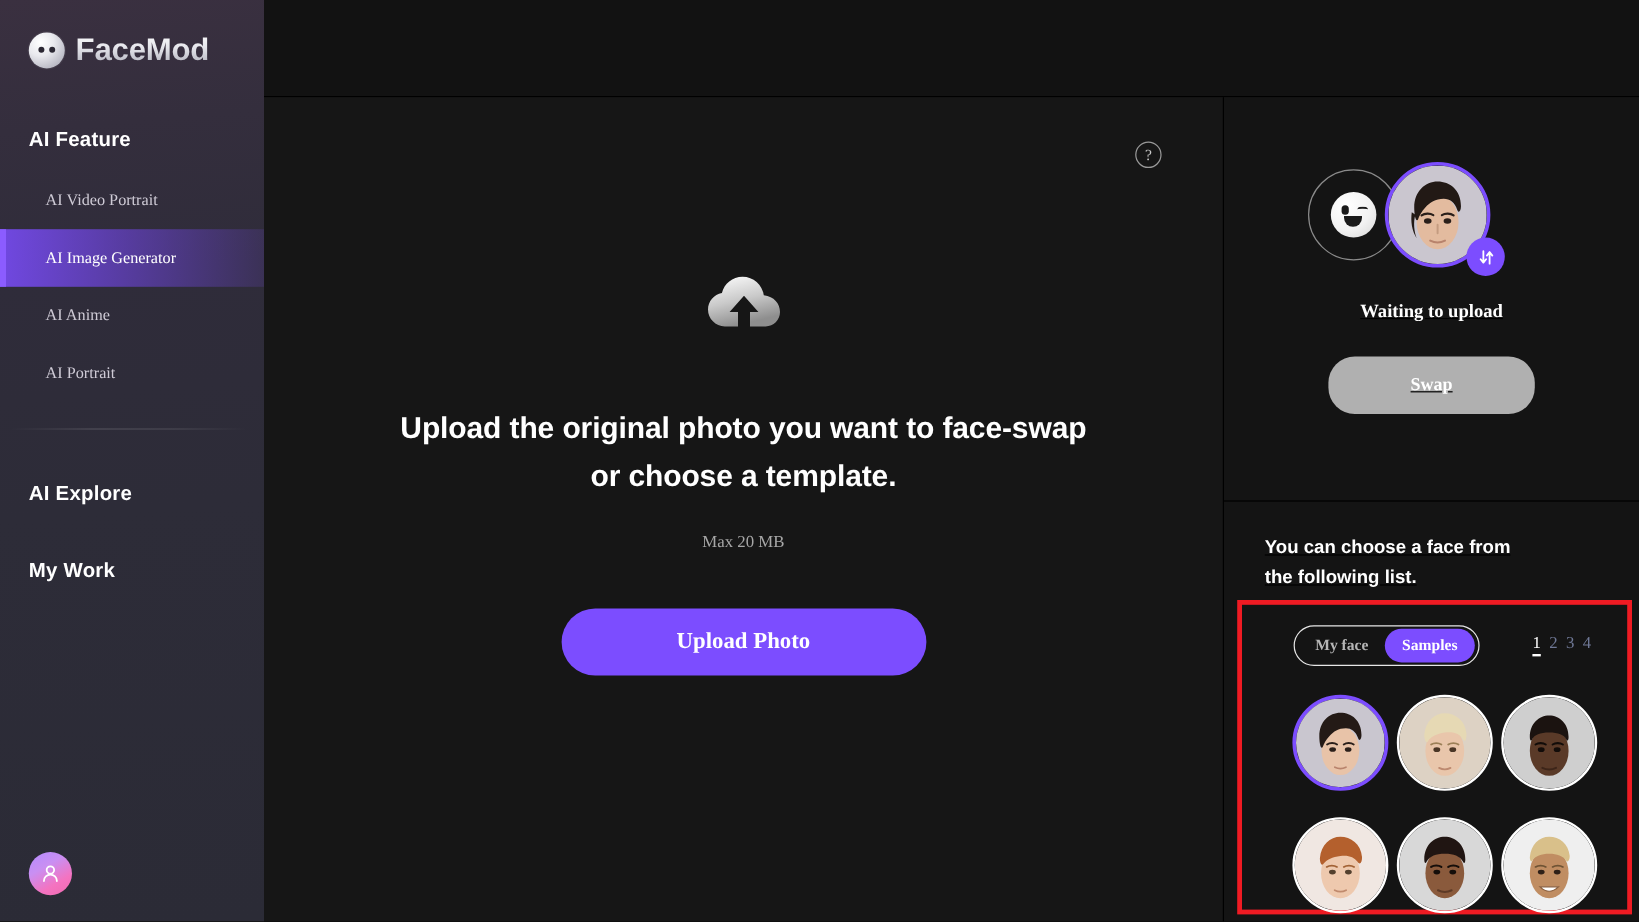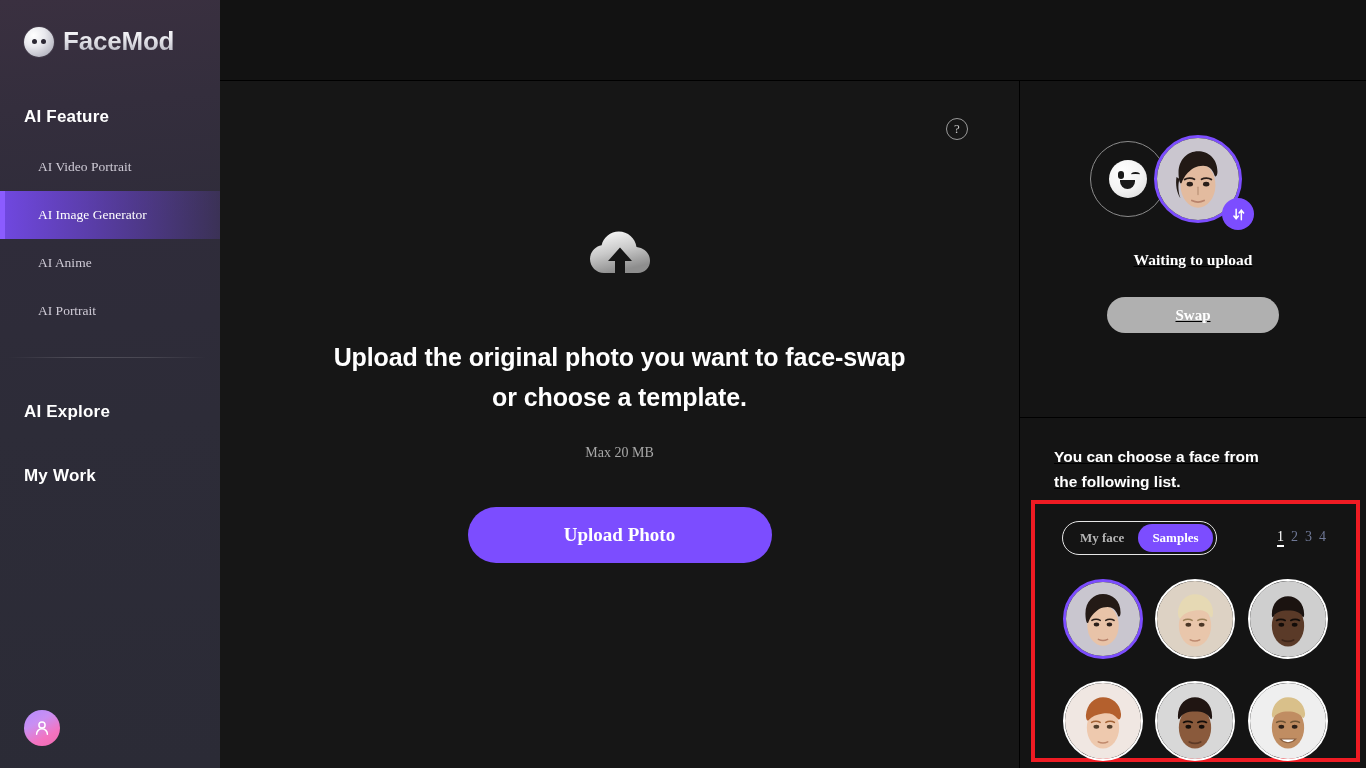--- a/index.html
+++ b/index.html
@@ -170,34 +170,34 @@
     position: absolute; left: 132px; top: 57px;
     width: 32px; height: 32px; border-radius: 50%;
     background: #7c4dff; display: flex; align-items: center; justify-content: center;
     cursor: pointer;
   }
   .status-text {
     color: #ffffff; font-size: 15.5px; font-weight: 700;
     margin-top: 28px; font-family: "Liberation Serif", serif;
   }
   .swap-btn {
-    margin-top: 28px; width: 172px; height: 36px; border-radius: 22px;
+    margin-top: 28px; width: 172px; height: 48px; border-radius: 22px;
     background: #b0b0b0; border: none; color: #ffffff;
     font-size: 15px; font-weight: 700; cursor: pointer;
     font-family: "Liberation Serif", serif;
   }
 
   .rp-bottom { flex: 1; position: relative; padding: 26px 0 0 0; }
   .choose-text {
     color: #ffffff; font-size: 15.5px; font-weight: 700;
     line-height: 25px; padding: 0 34px 0 34px; max-width: 300px;
   }
   .picker {
     position: absolute; left: 11px; top: 82px; right: 6px; bottom: 6px;
-    border: 4px solid #ef1b23; padding: 17px 0 0 0;
+    border: 4px solid #ef1b23; padding: 17px 0 0 16px;
   }
   .picker-head {
     display: flex; align-items: center; justify-content: space-between;
     padding: 0 30px 0 27px;
   }
   .seg {
     display: flex; align-items: center;
     height: 34px; border-radius: 17px; border: 1.4px solid #e6e6e6;
     padding: 0 3px;
   }

